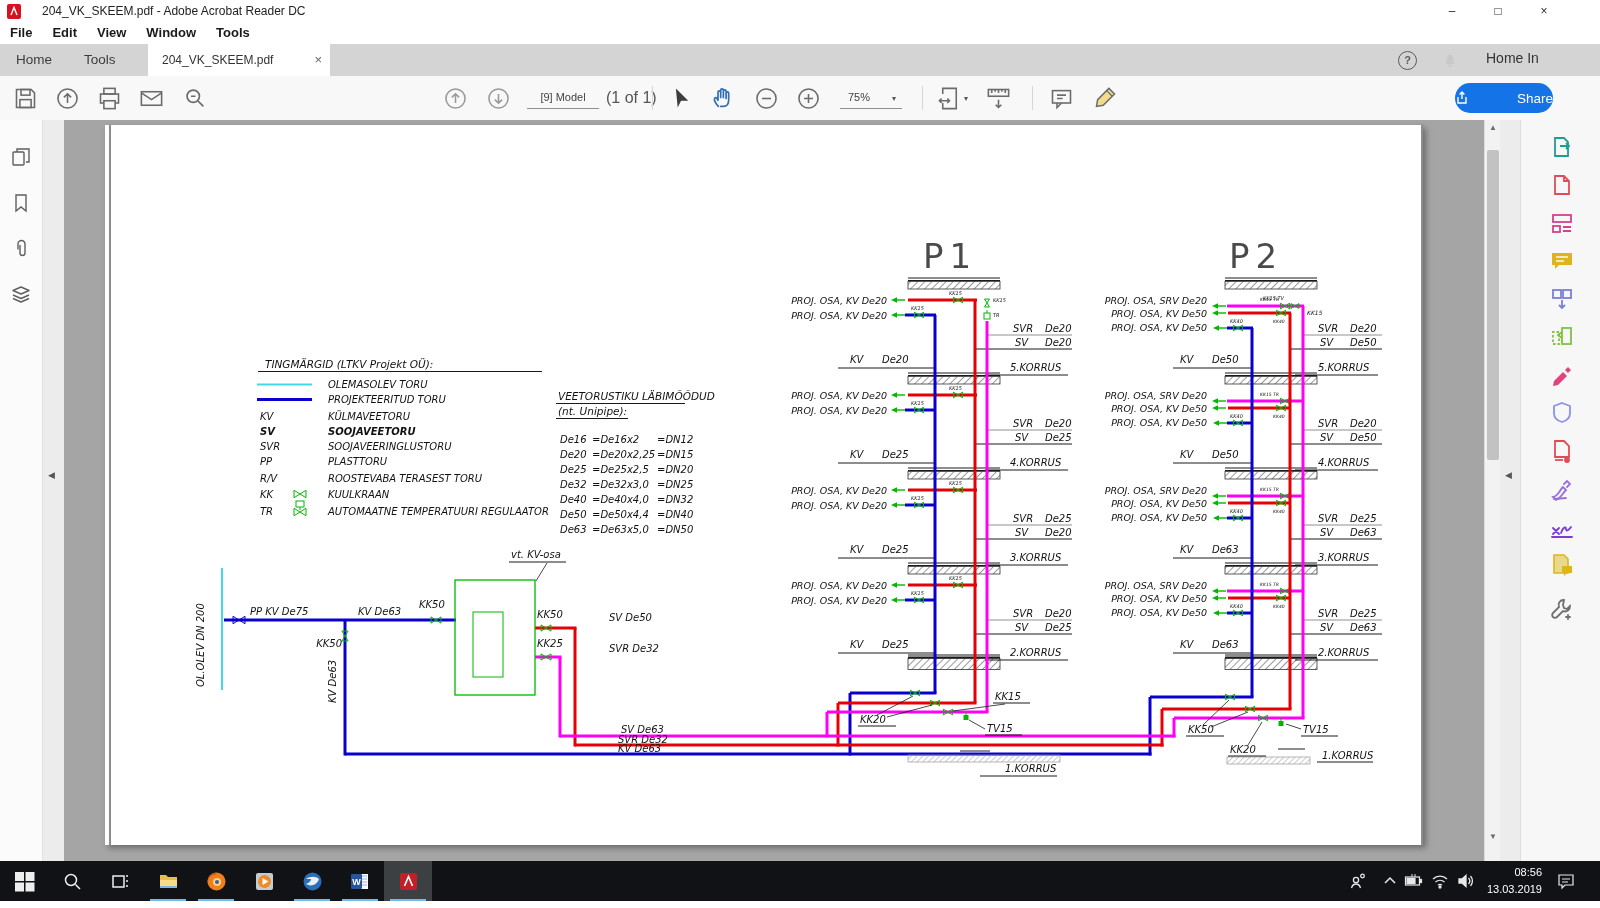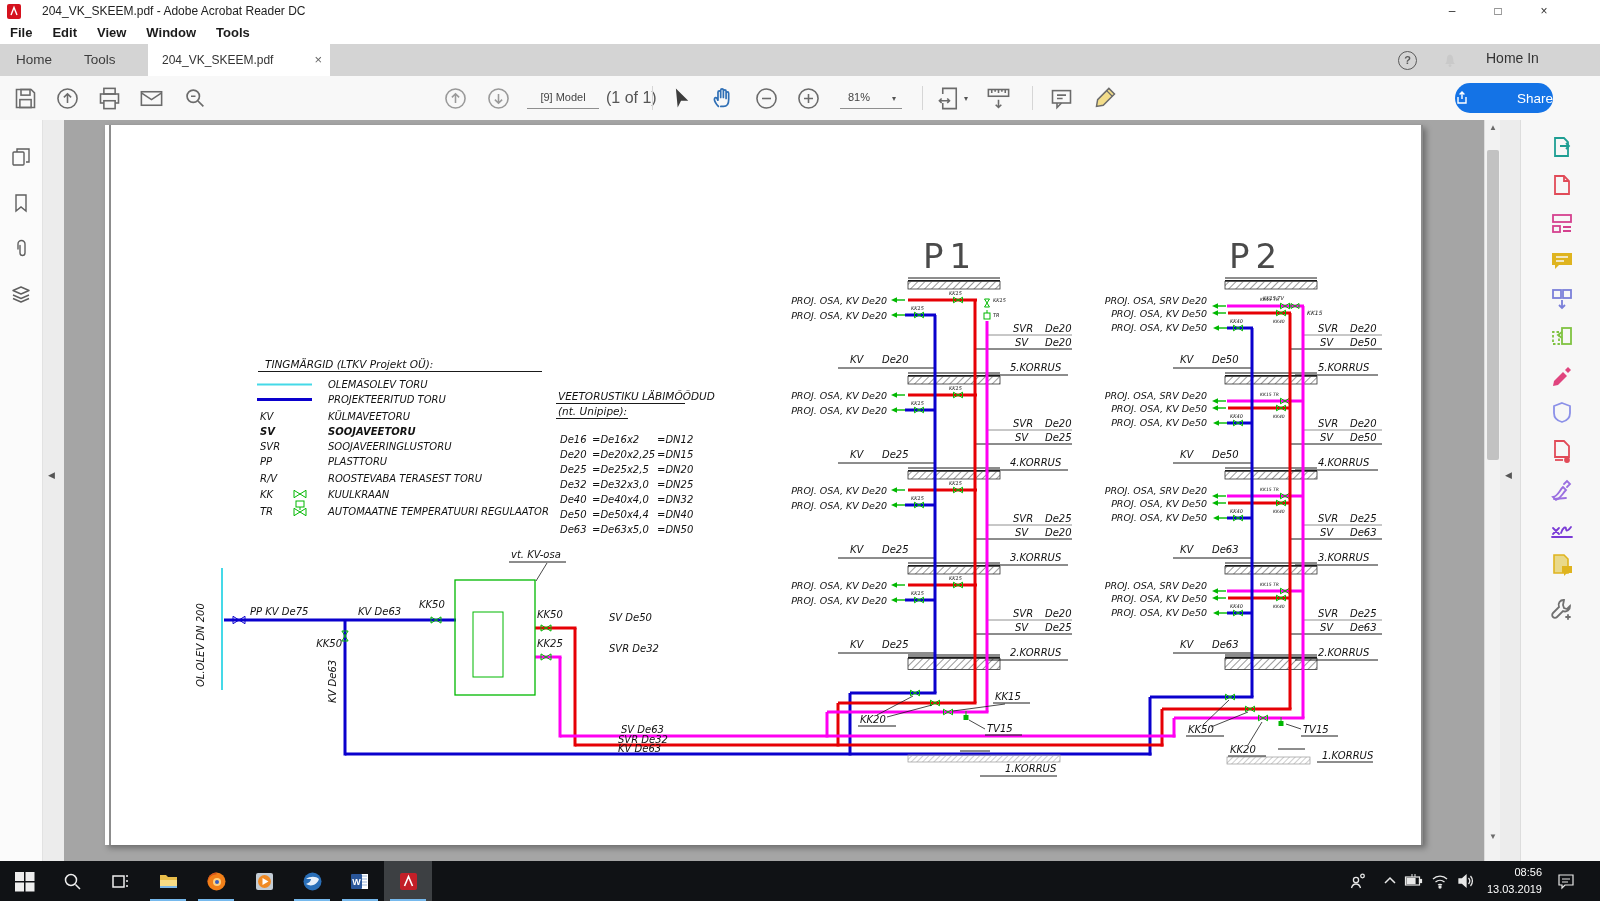--- a/index.html
+++ b/index.html
@@ -152,21 +152,21 @@
     <svg viewBox="0 0 24 24" stroke="#6b6b6b" fill="none" stroke-width="1.4">
       <circle cx="12" cy="12" r="8.5"></circle>
         <path d="M8 12h8"></path>
     </svg></span>
   <span class="abs tbtn" style="left:795px">
     <svg viewBox="0 0 24 24" stroke="#6b6b6b" fill="none" stroke-width="1.4">
       <circle cx="12" cy="12" r="8.5"></circle>
         <path d="M8 12h8 M12 8v8"></path>
     </svg></span>
   <div id="zoombox" class="abs">
-    <span class="abs zv">81%</span>
+    <span class="abs zv">75%</span>
     <span class="abs caret">▾</span>
   </div>
   <div class="abs tsep" style="left:922px"></div>
   <span class="abs tbtn" style="left:936px">
     <svg viewBox="0 0 24 24" stroke="#6b6b6b" fill="none" stroke-width="1.4">
       <path d="M6 8V3h12v18H6v-5"></path>
         <path d="M3 14h9 M5 12l-2 2 2 2 M10 12l2 2-2 2"></path>
     </svg></span>
   <span class="abs caret2" style="left:964px;top:18px">▾</span>
   <span class="abs tbtn" style="left:985px">

